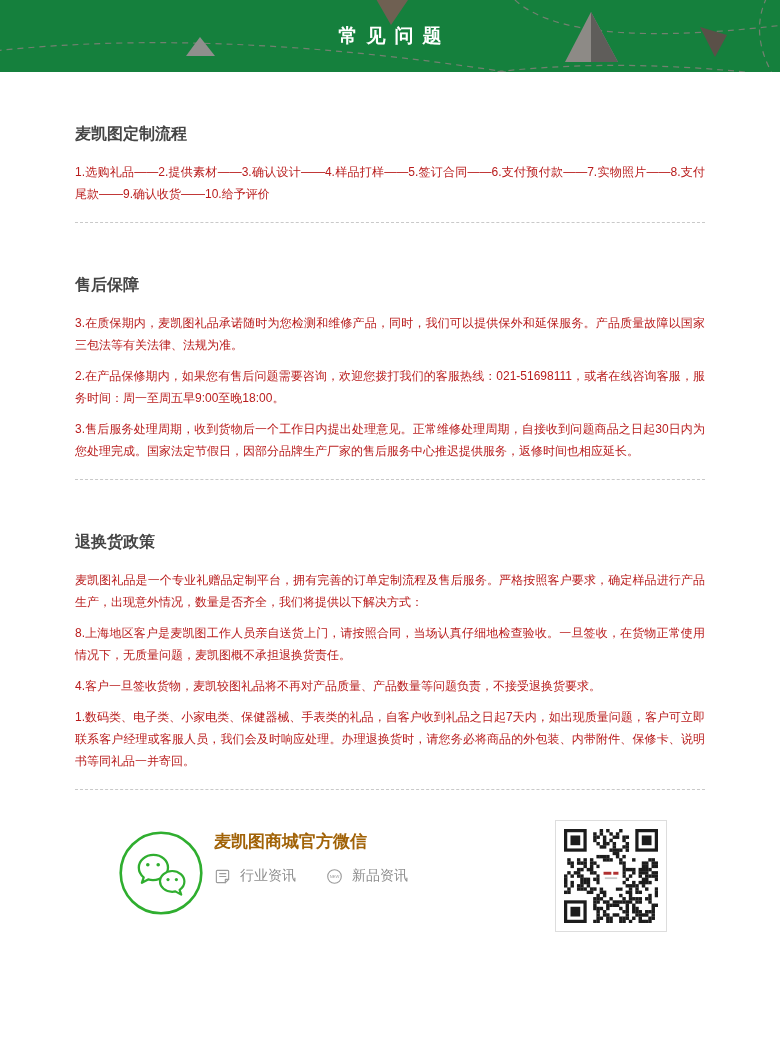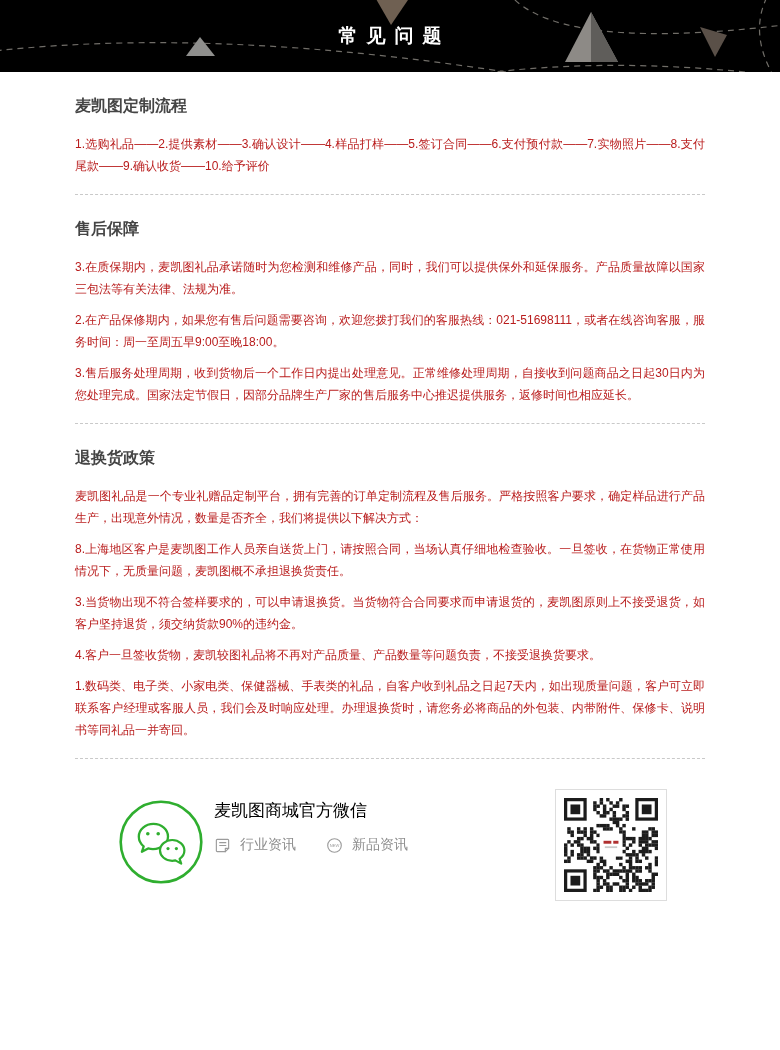--- a/index.html
+++ b/index.html
@@ -1,38 +1,38 @@
 <!DOCTYPE html>
 <html><head>
 <meta charset="utf-8">
 <style>
   * { margin:0; padding:0; box-sizing:border-box; }
   html,body { background:#ffffff; }
   body { font-family:"Liberation Sans","DejaVu Sans",sans-serif; }
   .page { position:relative; width:780px; height:1050px; margin:0 auto; background:#fff; overflow:hidden; }
 
   
-  .banner { position:relative; height:72px; background:#000000; overflow:hidden; }
+  .banner { position:relative; height:72px; background:#15803d; overflow:hidden; }
   .banner-deco { position:absolute; left:0; top:0; }
   .banner-title { position:absolute; left:0; right:0; top:0; height:72px;
     display:flex; align-items:center; justify-content:center;
     color:#ffffff; font-size:19px; font-weight:bold; letter-spacing:9px; text-indent:9px; }
 
   
   .content { padding:0 75px; }
-  .section-title { font-size:16px; font-weight:bold; color:#454545; margin:24px 0 16px; }
+  .section-title { font-size:16px; font-weight:bold; color:#454545; margin:52px 0 16px; }
   .section p { font-size:12px; color:#b91c1c; line-height:22px; margin:0 0 9px; text-align:justify; }
   .section p:last-child { margin-bottom:0; }
   hr.dash { border:none; border-top:1px dashed #c9c9c9; margin:17px 0 8px; height:0; }
 
   
   .footer { display:flex; align-items:flex-start; padding:26px 0 0 43px; position:relative; }
   .wechat-badge { flex:0 0 auto; margin-top:6px; }
   .footer-mid { margin-left:10px; padding-top:6px; }
-  .footer-title { font-size:17px; font-weight:normal; color:#000000; margin-bottom:14px; }
+  .footer-title { font-size:17px; font-weight:bold; color:#a16207; margin-bottom:14px; }
   .footer-grid { display:grid; grid-template-columns:112px 140px; row-gap:12px; }
   .footer-item { display:flex; align-items:center; gap:9px; font-size:14px; color:#8d8d8d; }
   .footer-item svg { flex:0 0 auto; }
   .qr-box { margin-left:auto; margin-right:38px; width:112px; height:112px; border:1px solid #ddd;
     background:#fff; display:flex; align-items:center; justify-content:center; margin-top:-4px; }
 </style>
 </head>
 <body>
 
 <div class="page">
@@ -69,21 +69,20 @@
       <p>2.在产品保修期内，如果您有售后问题需要咨询，欢迎您拨打我们的客服热线：021-51698111，或者在线咨询客服，服务时间：周一至周五早9:00至晚18:00。</p>
       <p>3.售后服务处理周期，收到货物后一个工作日内提出处理意见。正常维修处理周期，自接收到问题商品之日起30日内为您处理完成。国家法定节假日，因部分品牌生产厂家的售后服务中心推迟提供服务，返修时间也相应延长。</p>
     </div>
 
     <hr class="dash">
 
     <div class="section">
       <h2 class="section-title">退换货政策</h2>
       <p>麦凯图礼品是一个专业礼赠品定制平台，拥有完善的订单定制流程及售后服务。严格按照客户要求，确定样品进行产品生产，出现意外情况，数量是否齐全，我们将提供以下解决方式：</p>
       <p>8.上海地区客户是麦凯图工作人员亲自送货上门，请按照合同，当场认真仔细地检查验收。一旦签收，在货物正常使用情况下，无质量问题，麦凯图概不承担退换货责任。</p>
-      <p>3.当货物出现不符合签样要求的，可以申请退换货。当货物符合合同要求而申请退货的，麦凯图原则上不接受退货，如客户坚持退货，须交纳货款90%的违约金。</p>
       <p>4.客户一旦签收货物，麦凯较图礼品将不再对产品质量、产品数量等问题负责，不接受退换货要求。</p>
       <p>1.数码类、电子类、小家电类、保健器械、手表类的礼品，自客户收到礼品之日起7天内，如出现质量问题，客户可立即联系客户经理或客服人员，我们会及时响应处理。办理退换货时，请您务必将商品的外包装、内带附件、保修卡、说明书等同礼品一并寄回。</p>
     </div>
 
     <hr class="dash">
 
     <div class="footer">
 
       <svg class="wechat-badge" width="86" height="86" viewBox="0 0 86 86">
         <circle cx="43" cy="43" r="40.3" fill="none" stroke="#2fae2f" stroke-width="2.6"></circle>

